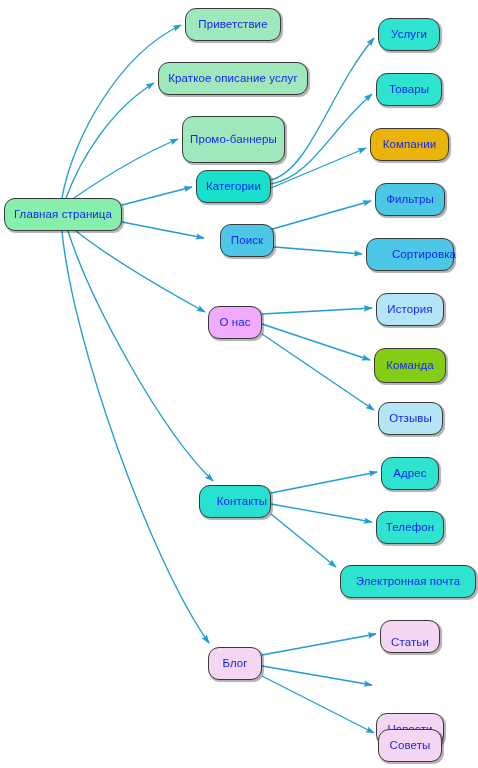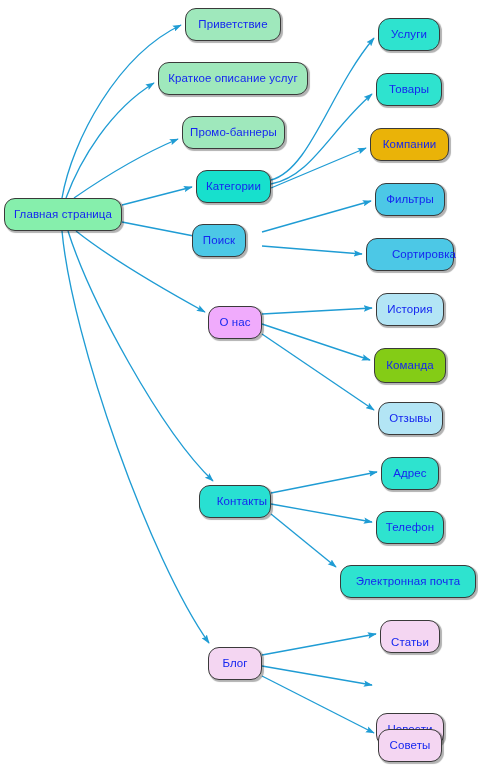--- a/index.html
+++ b/index.html
@@ -86,27 +86,27 @@
   <div id="nodes-group">
       <div class="node" style="left: 4px; top: 198px; width: 118px; height: 33px; background: #86efac; border-color: rgb(58, 58, 58);">
         <span class="node-label" style="color: rgb(21, 38, 240);">Главная страница</span>
       </div>
       <div class="node" style="left: 185px; top: 8px; width: 96px; height: 33px; background: rgb(159, 232, 188); border-color: rgb(58, 58, 58);">
         <span class="node-label" style="color: rgb(21, 38, 240);">Приветствие</span>
       </div>
       <div class="node" style="left: 158px; top: 62px; width: 150px; height: 33px; background: rgb(159, 232, 188); border-color: rgb(58, 58, 58);">
         <span class="node-label" style="color: rgb(21, 38, 240);">Краткое описание услуг</span>
       </div>
-      <div class="node" style="left: 182px; top: 116px; width: 103px; height: 33px; background: rgb(159, 232, 188); border-color: rgb(58, 58, 58);">
+      <div class="node" style="left: 182px; top: 116px; width: 103px; height: 47px; background: rgb(159, 232, 188); border-color: rgb(58, 58, 58);">
         <span class="node-label" style="color: rgb(21, 38, 240);">Промо-баннеры</span>
       </div>
       <div class="node" style="left: 196px; top: 170px; width: 75px; height: 33px; background: rgb(23, 224, 205); border-color: rgb(58, 58, 58);">
         <span class="node-label" style="color: rgb(21, 38, 240);">Категории</span>
       </div>
-      <div class="node" style="left: 192px; top: 224px; width: 54px; height: 33px; background: rgb(76, 200, 230); border-color: rgb(58, 58, 58);">
+      <div class="node" style="left: 220px; top: 224px; width: 54px; height: 33px; background: rgb(76, 200, 230); border-color: rgb(58, 58, 58);">
         <span class="node-label" style="color: rgb(21, 38, 240);">Поиск</span>
       </div>
       <div class="node" style="left: 208px; top: 306px; width: 54px; height: 33px; background: #f0abfc; border-color: rgb(58, 58, 58);">
         <span class="node-label" style="color: rgb(21, 38, 240);">О нас</span>
       </div>
       <div class="node" style="left: 199px; top: 485px; width: 72px; height: 33px; background: rgb(40, 224, 210); border-color: rgb(58, 58, 58);">
         <span class="node-label" style="color: rgb(21, 38, 240); padding-left: 14px;">Контакты</span>
       </div>
       <div class="node" style="left: 208px; top: 647px; width: 54px; height: 33px; background: rgb(244, 214, 242); border-color: rgb(58, 58, 58);">
         <span class="node-label" style="color: rgb(21, 38, 240);">Блог</span>

